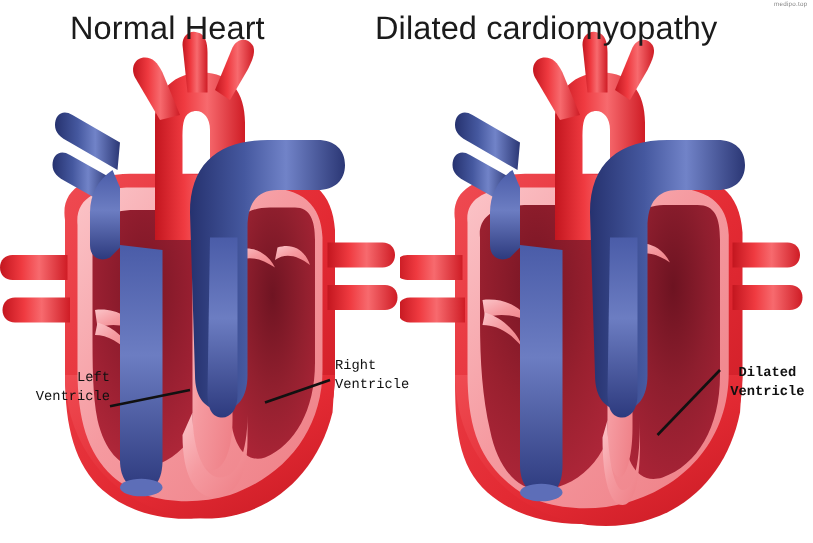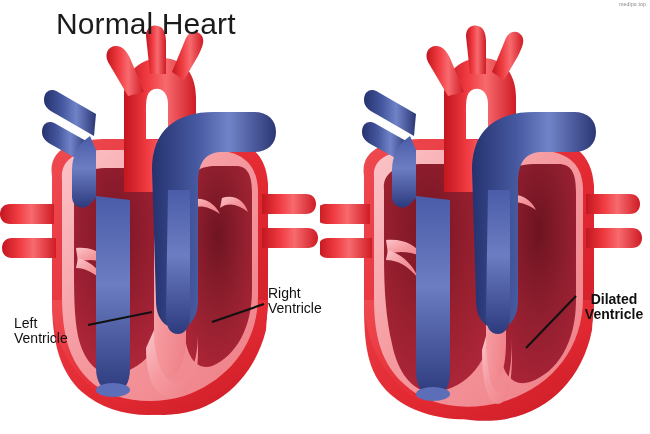--- a/index.html
+++ b/index.html
@@ -4,38 +4,39 @@
 <style>
   html,body{margin:0;padding:0;background:#ffffff;}
   body{
     width:650px;height:434px;position:relative;overflow:hidden;
     font-family:"Liberation Sans","DejaVu Sans",sans-serif;
     background:#fff;
   }
   .stage{position:absolute;inset:0;}
 
   .title{
-    position:absolute;color:#1b1b1b;font-size:30px;font-weight:400;
+    position:absolute;color:#1b1b1b;font-size:26px;font-weight:400;
     letter-spacing:.1px;white-space:nowrap;line-height:1;
   }
   #title-normal{left:56px;top:9px;}
   #title-dcm{left:300px;top:9px;}
 
   .watermark{
     position:absolute;right:4px;top:1px;font-size:5px;color:#6e6e6e;
     letter-spacing:.2px;white-space:nowrap;opacity:.85;
   }
 
   .callout{
-    position:absolute;color:#111;font-size:14px;line-height:15px;
+    position:absolute;color:#111;font-size:11px;line-height:15px;
     white-space:nowrap;
+    font-family:Liberation Mono, monospace;
   }
   .callout.bold{font-weight:700;}
 
-  #label-left-ventricle{left:14px;top:316px;text-align:left;width:74px;}
+  #label-left-ventricle{left:14px;top:296px;text-align:right;width:74px;}
   #label-right-ventricle{left:268px;top:286px;text-align:left;width:92px;}
   #label-dilated-ventricle{left:578px;top:292px;text-align:center;width:72px;}
 
   svg{position:absolute;left:0;top:0;}
 </style>
 </head>
 <body>
 
 <div class="stage">
 
@@ -255,20 +256,21 @@
 
     <path d="M266 194 L310 194 C316 194 320 198 320 204 C320 210 316 214 310 214
              L266 214 Z" fill="url(#dAorta)"></path>
     <path d="M266 228 L312 228 C318 228 322 232 322 238 C322 244 318 248 312 248
              L266 248 Z" fill="url(#dAorta)"></path>
 
     <line x1="256" y1="296" x2="206" y2="348" stroke="#111" stroke-width="2.1"></line>
   </svg>
 
   <div class="title" id="title-normal">Normal Heart</div>
+  <div class="title" id="title-dcm">Dilated cardiomyopathy</div>
 
   <div class="watermark">medipo.top</div>
 
   <div class="callout" id="label-left-ventricle">
     <span>Left</span><br>
     <span>Ventricle</span>
   </div>
 
   <div class="callout" id="label-right-ventricle">
     <span>Right</span><br>

